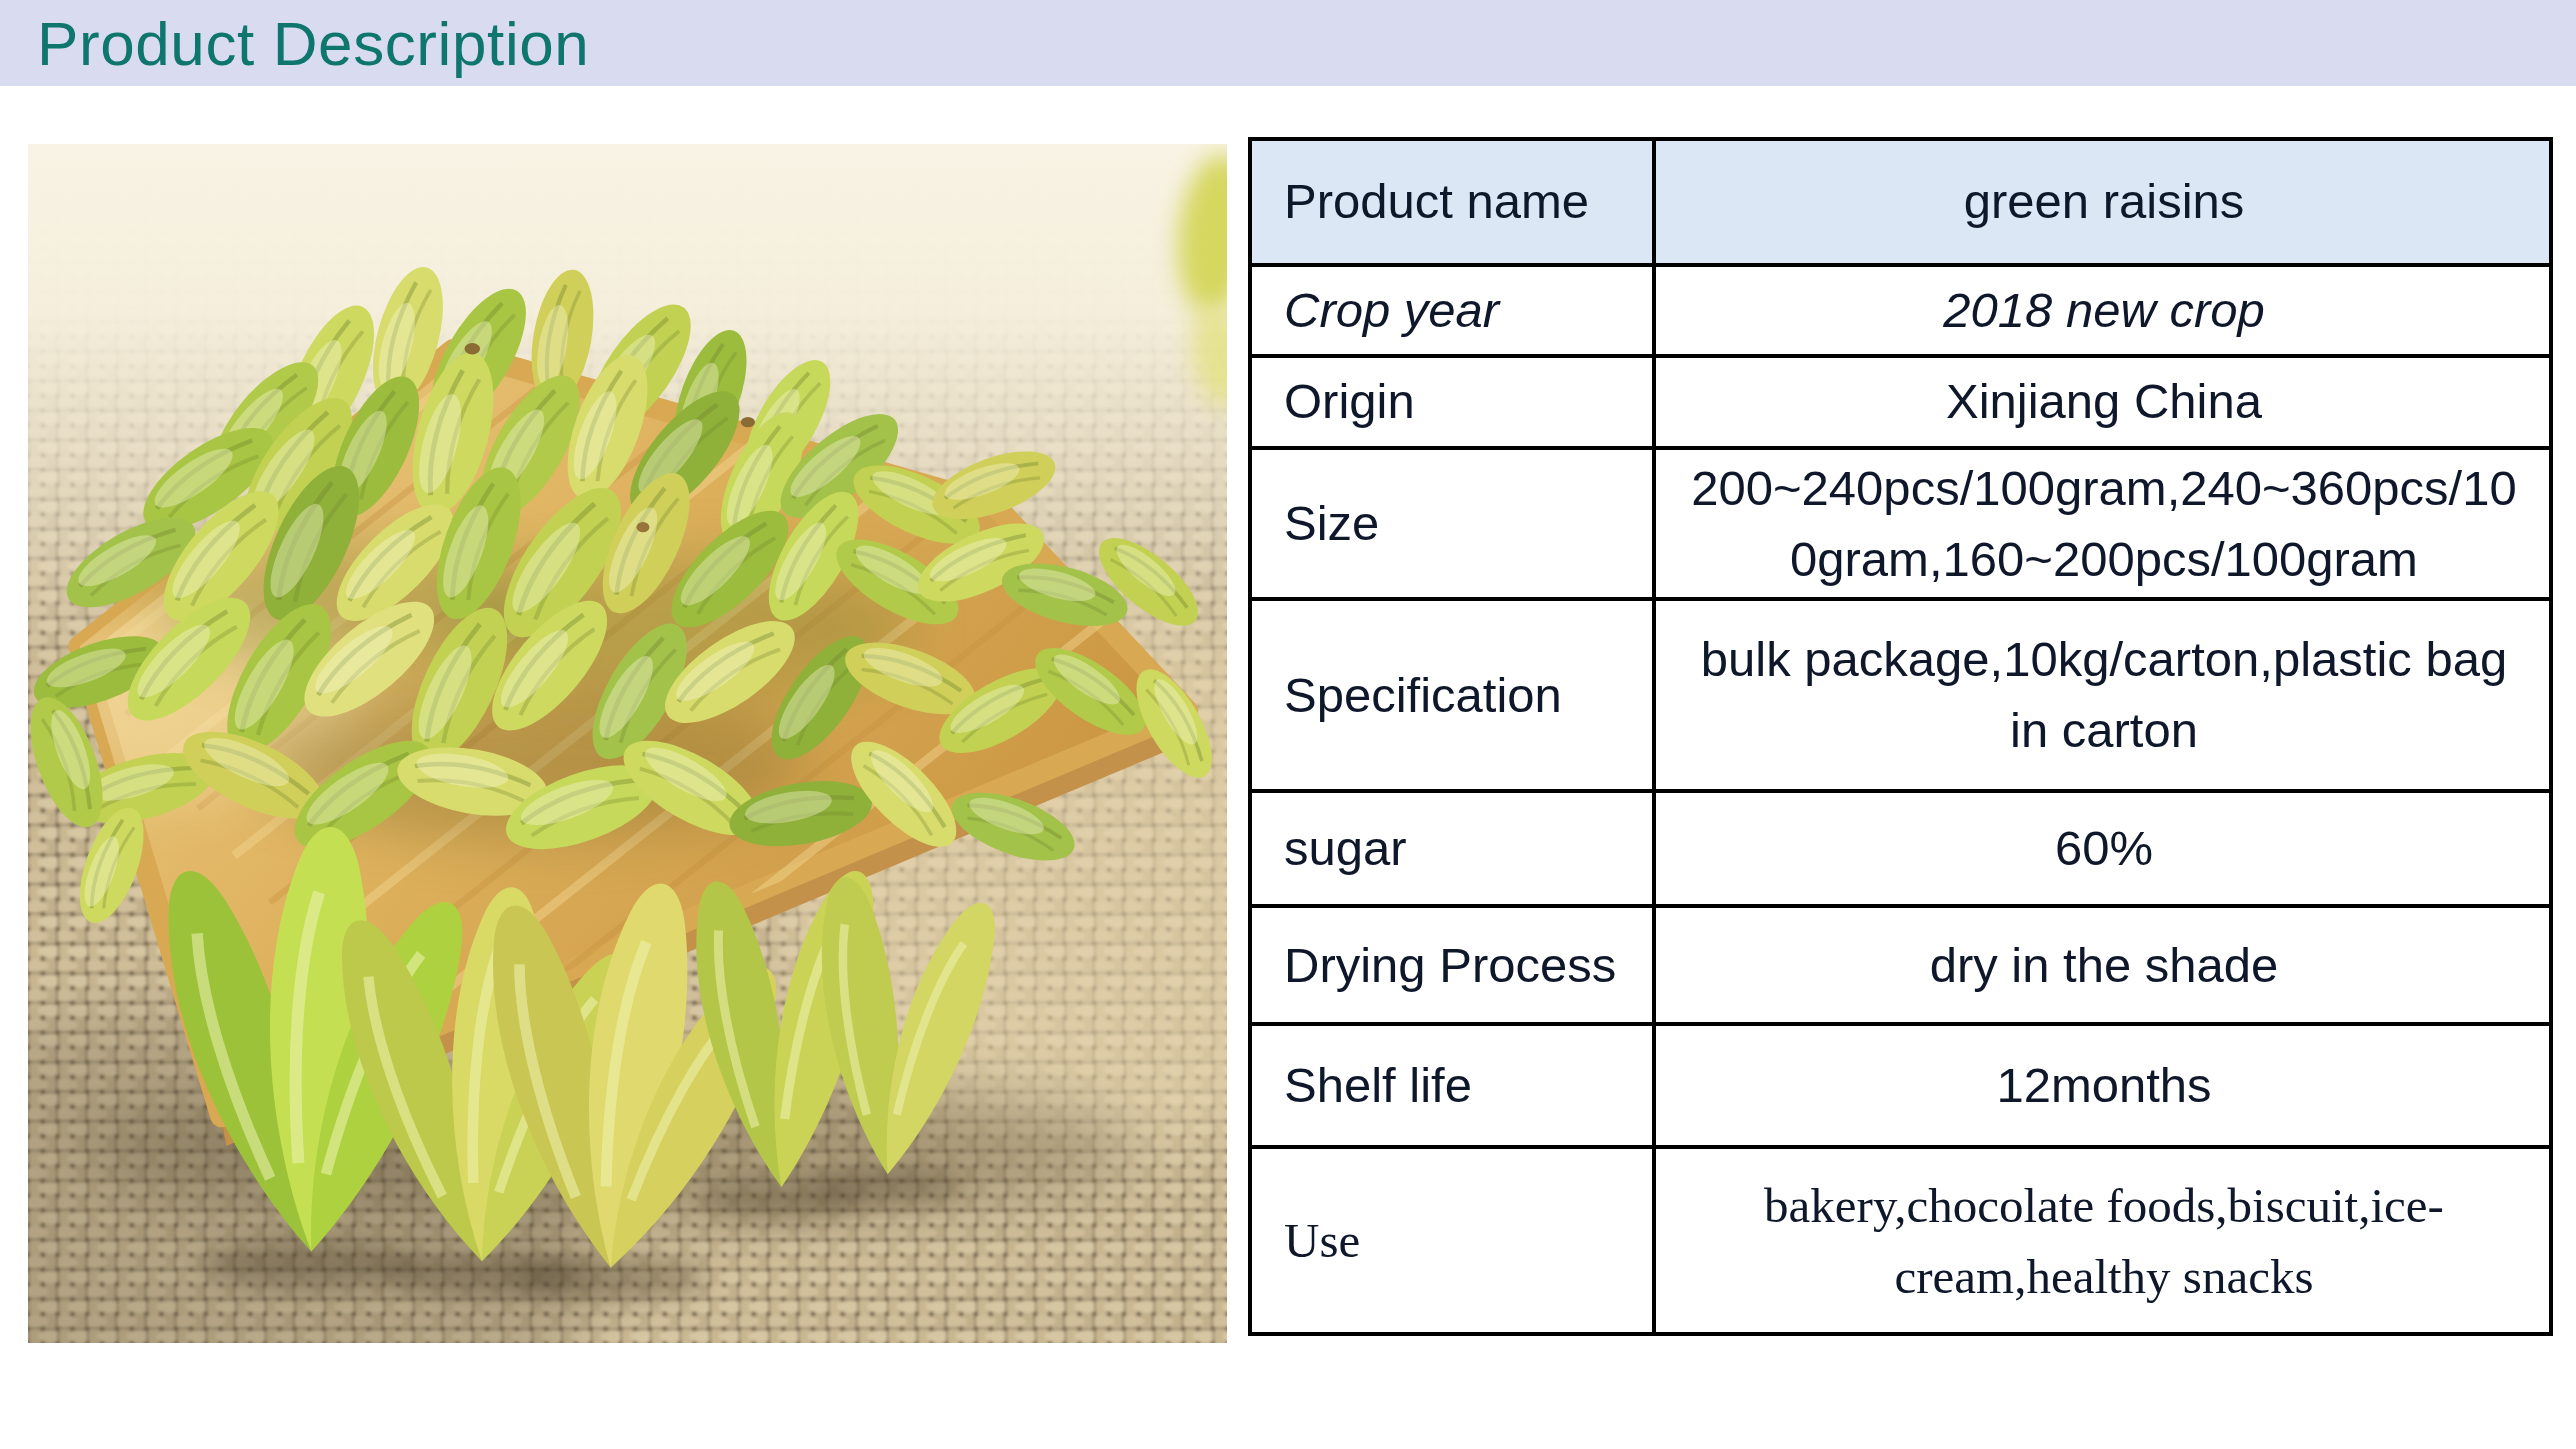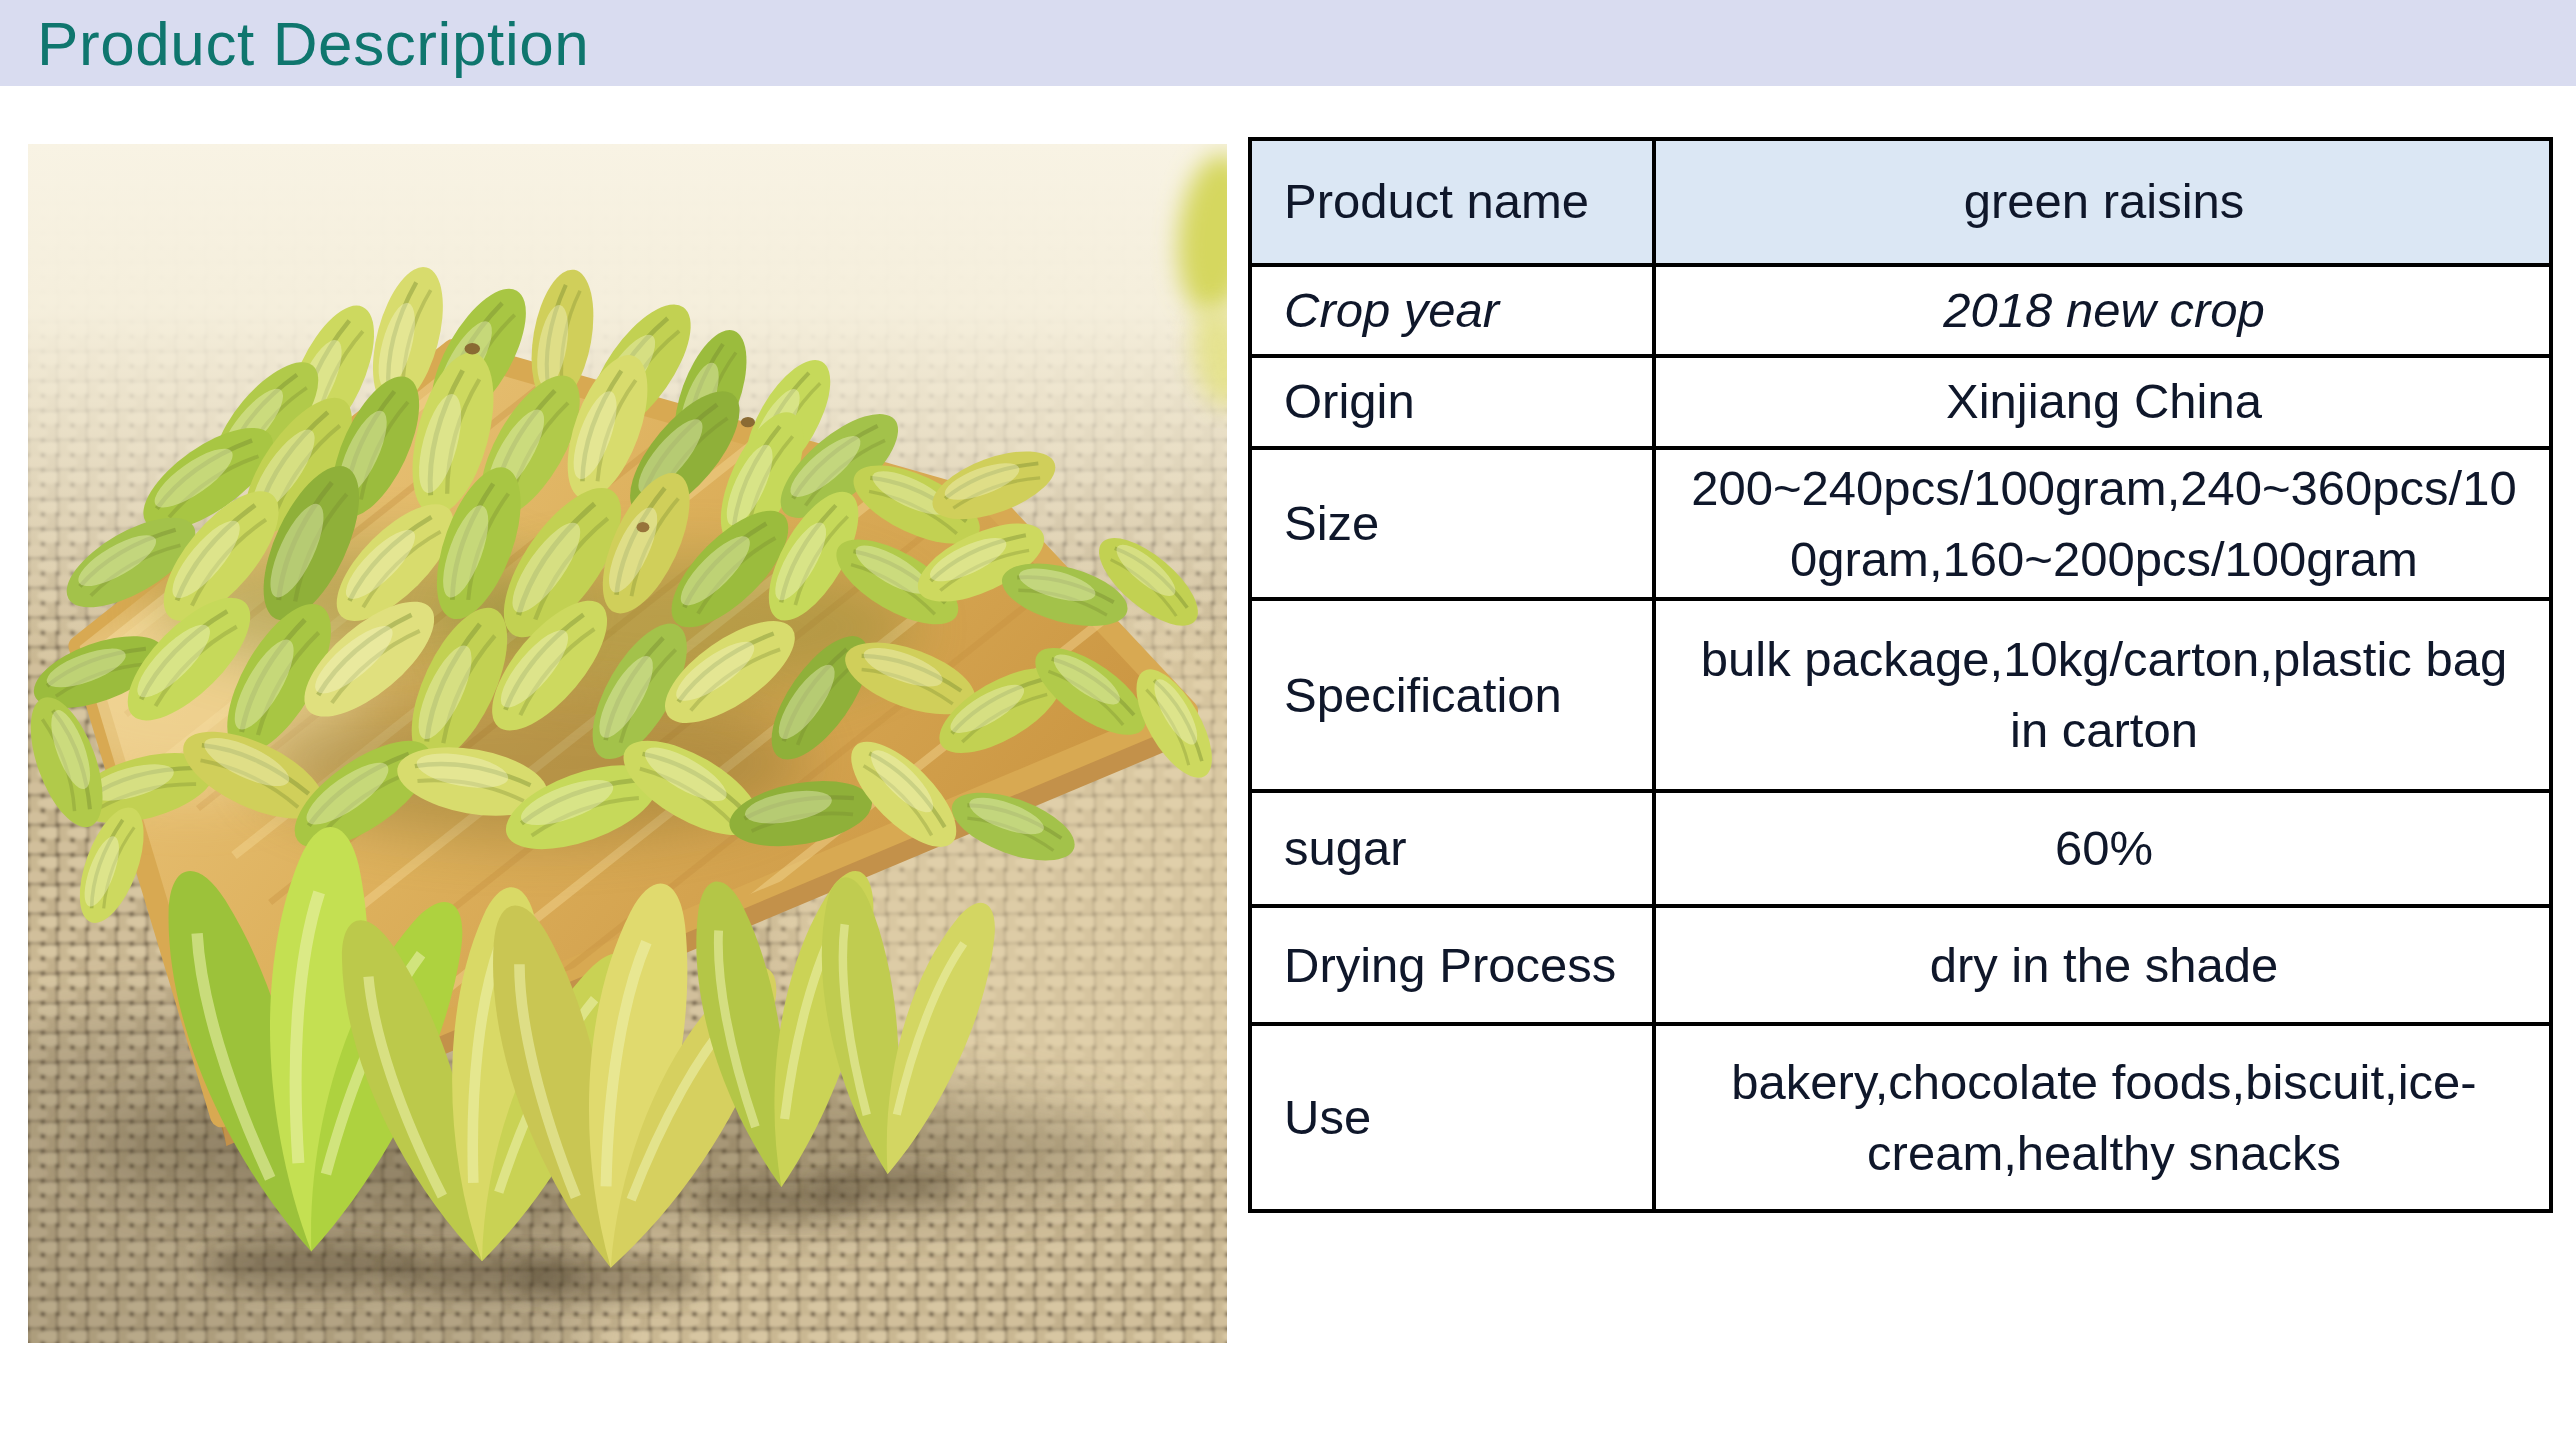--- a/index.html
+++ b/index.html
@@ -33,21 +33,21 @@
     border:4.5px solid #000;vertical-align:middle;
     padding:2.6px 19.3px 2.6px 32px;overflow:hidden;
   }
   table.spec td.val{
     padding:2.6px 32px 2.6px 35px;
     overflow-wrap:break-word;word-wrap:break-word;text-align:center;
   }
   tr.hdr td{background:#dbe7f4;}
   tr.r0{height:126px;} tr.r1{height:91px;font-style:italic;} tr.r2{height:92px;}
   tr.r3{height:141px;} tr.r4{height:192px;} tr.r5{height:115px;}
-  tr.r6{height:118px;} tr.r7{height:123px;} tr.r8{height:187px;}
+  tr.r6{height:118px;} tr.r7{height:123px;} tr.r8{height:187px;font-family:Liberation Serif, serif;}
 </style>
 </head>
 <body>
 
 <div class="page">
 
   <header class="title-bar">
     <h1>Product Description</h1>
   </header>
 
@@ -247,20 +247,24 @@
         <td class="val">bulk package,10kg/carton,plastic bag in carton</td>
       </tr>
       <tr class="r5">
         <td class="lbl">sugar</td>
         <td class="val">60%</td>
       </tr>
       <tr class="r6">
         <td class="lbl">Drying Process</td>
         <td class="val">dry in the shade</td>
       </tr>
+      <tr class="r7">
+        <td class="lbl">Shelf life</td>
+        <td class="val">12months</td>
+      </tr>
       <tr class="r8">
         <td class="lbl">Use</td>
         <td class="val">bakery,chocolate foods,biscuit,ice-cream,healthy snacks</td>
       </tr>
     </tbody>
   </table>
 
 </div>
 
 

